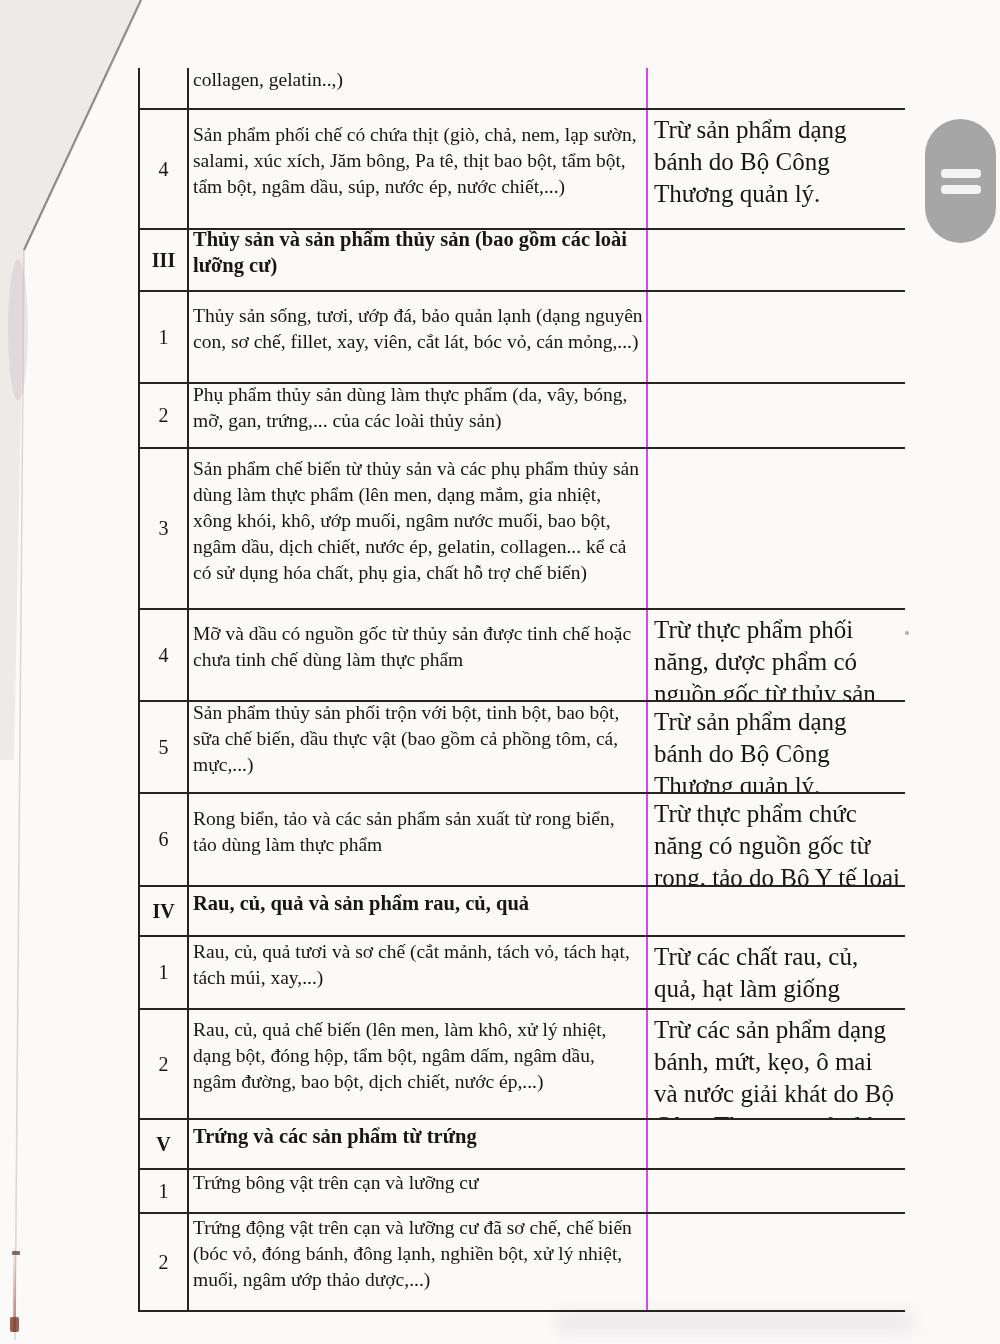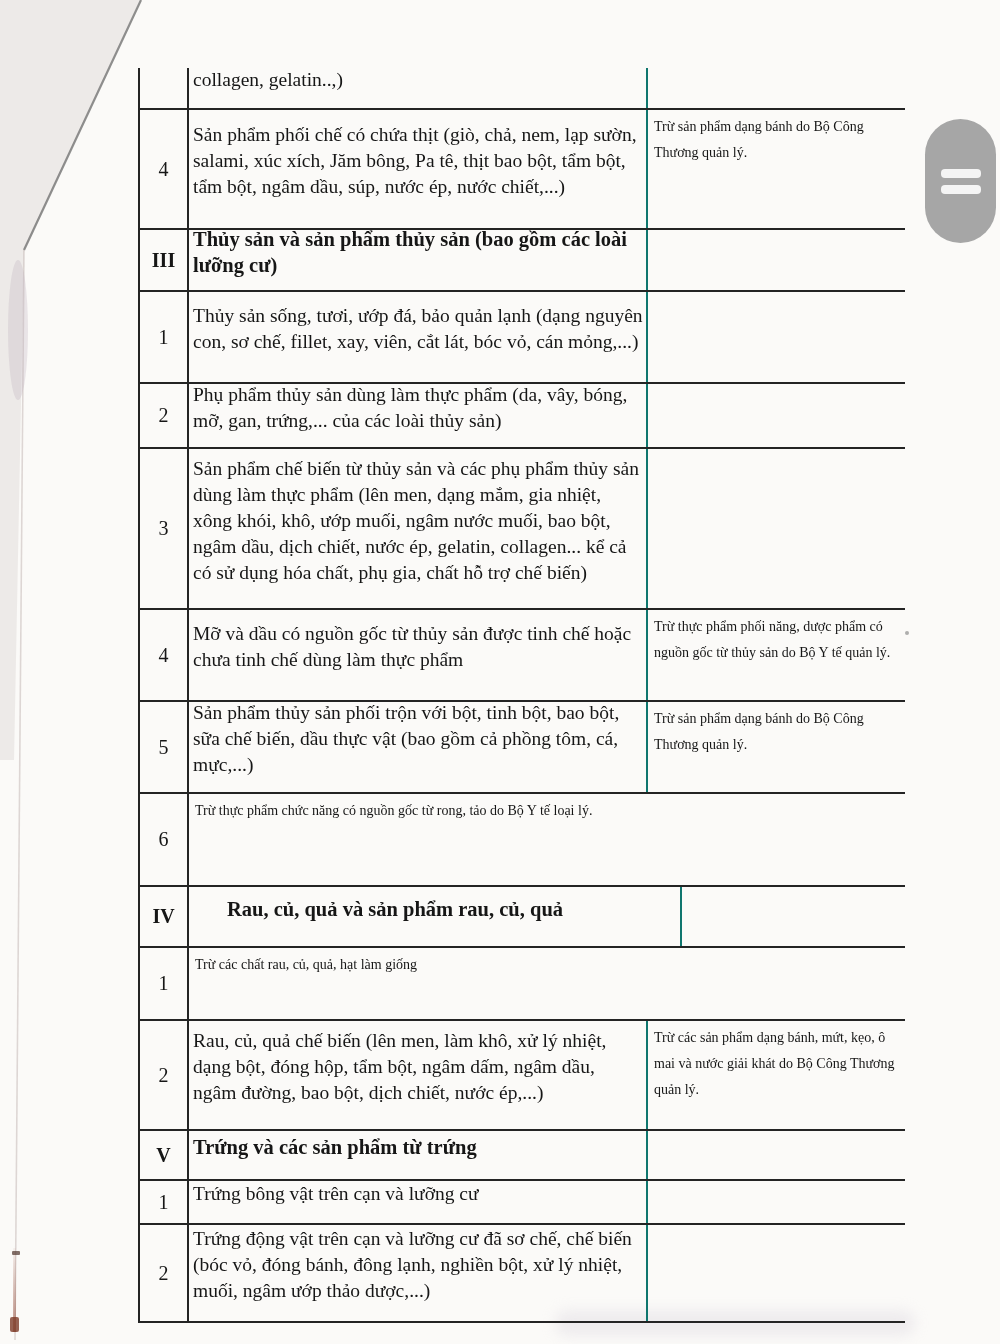--- a/index.html
+++ b/index.html
@@ -46,29 +46,29 @@
   }
   .cell{box-sizing:border-box;overflow:hidden;}
   .cell-num{
     width:49px;flex:0 0 49px;
     border-right:2px solid #242424;
     display:flex;align-items:center;justify-content:center;
     font-size:20px;
   }
   .cell-desc{
     width:459px;flex:0 0 459px;
-    border-right:2px solid #0f766e;
+    border-right:2px solid #d946ef;
     padding:2px 3px 18px 4px;
     display:flex;flex-direction:column;justify-content:center;
     font-size:19.5px;line-height:26px;
   }
   .cell-note{
     width:257px;flex:1 1 auto;
     padding:4px 4px 14px 6px;
-    font-size:14px;line-height:26px;
+    font-size:25px;line-height:32px;
   }
   .header-row .cell-desc{font-weight:bold;font-size:20.5px;}
   .header-row .cell-num{font-weight:bold;}
 </style>
 </head>
 <body>
 
 <div class="artifact-layer">
   <svg width="200" height="1344" viewBox="0 0 200 1344">
     <polygon points="0,0 140,0 24,250 14,760 0,760" fill="#ebe8e5" opacity="0.9"></polygon>
@@ -118,29 +118,31 @@
     <div class="cell cell-desc">Mỡ và dầu có nguồn gốc từ thủy sản được tinh chế hoặc chưa tinh chế dùng làm thực phẩm</div>
     <div class="cell cell-note">Trừ thực phẩm phối năng, dược phẩm có nguồn gốc từ thủy sản do Bộ Y tế quản lý.</div>
   </div>
     <div class="trow" style="height: 92px;">
     <div class="cell cell-num">5</div>
     <div class="cell cell-desc">Sản phẩm thủy sản phối trộn với bột, tinh bột, bao bột, sữa chế biến, dầu thực vật (bao gồm cả phồng tôm, cá, mực,...)</div>
     <div class="cell cell-note">Trừ sản phẩm dạng bánh do Bộ Công Thương quản lý.</div>
   </div>
     <div class="trow" style="height: 93px;">
     <div class="cell cell-num">6</div>
+    <div class="cell cell-desc">Rong biển, tảo và các sản phẩm sản xuất từ rong biển, tảo dùng làm thực phẩm</div>
     <div class="cell cell-note">Trừ thực phẩm chức năng có nguồn gốc từ rong, tảo do Bộ Y tế loại lý.</div>
   </div>
-    <div class="trow header-row" style="height: 61px; gap: 34px;">
+    <div class="trow header-row" style="height: 50px;">
     <div class="cell cell-num">IV</div>
     <div class="cell cell-desc">Rau, củ, quả và sản phẩm rau, củ, quả</div>
     <div class="cell cell-note"></div>
   </div>
     <div class="trow" style="height: 73px;">
     <div class="cell cell-num">1</div>
+    <div class="cell cell-desc">Rau, củ, quả tươi và sơ chế (cắt mảnh, tách vỏ, tách hạt, tách múi, xay,...)</div>
     <div class="cell cell-note">Trừ các chất rau, củ, quả, hạt làm giống</div>
   </div>
     <div class="trow" style="height: 110px;">
     <div class="cell cell-num">2</div>
     <div class="cell cell-desc">Rau, củ, quả chế biến (lên men, làm khô, xử lý nhiệt, dạng bột, đóng hộp, tẩm bột, ngâm dấm, ngâm dầu, ngâm đường, bao bột, dịch chiết, nước ép,...)</div>
     <div class="cell cell-note">Trừ các sản phẩm dạng bánh, mứt, kẹo, ô mai và nước giải khát do Bộ Công Thương quản lý.</div>
   </div>
     <div class="trow header-row" style="height: 50px;">
     <div class="cell cell-num">V</div>
     <div class="cell cell-desc">Trứng và các sản phẩm từ trứng</div>

